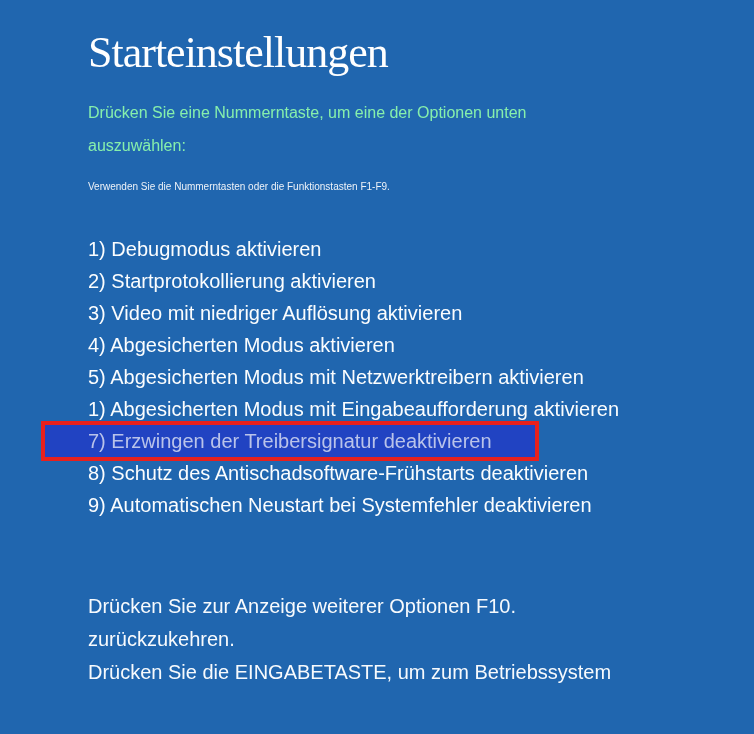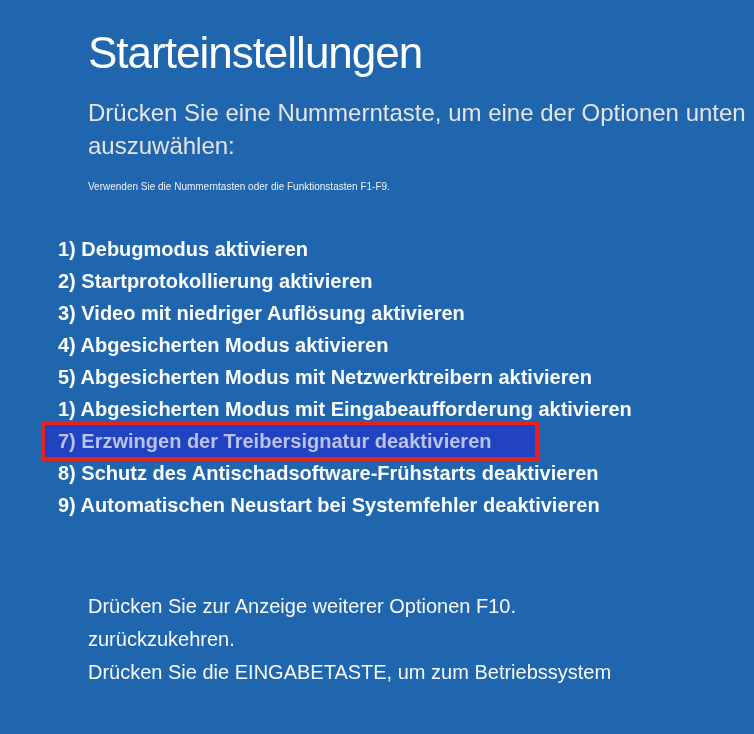--- a/index.html
+++ b/index.html
@@ -17,46 +17,47 @@
     color: #FFFFFF;
     -webkit-font-smoothing: antialiased;
   }
   .title {
     margin: 26px 14px 0 88px;
     font-size: 44px;
     line-height: 54px;
     font-weight: 300;
     letter-spacing: -1px;
     color: #FFFFFF;
+    font-family: Liberation Serif, serif;
   }
   .intro {
     margin: 16px 0 0 88px;
-    font-size: 24px;
+    font-size: 16px;
     line-height: 33px;
     font-weight: 300;
-    color: #e5e5e5;
+    color: #86efac;
   }
   .hint {
     margin: 15px 0 0 88px;
     font-size: 10px;
     line-height: 20px;
     font-weight: 300;
     color: #EDF2F8;
   }
   .options {
     margin-top: 36px;
     position: relative;
   }
   .option-row {
     position: relative;
     height: 32px;
     line-height: 32px;
-    padding-left: 58px;
+    padding-left: 88px;
     font-size: 20px;
-    font-weight: 700;
+    font-weight: 400;
     color: #FBFDFE;
     white-space: nowrap;
   }
   .option-text {
     position: relative;
     z-index: 2;
   }
   .option-row.selected .option-text {
     color: #B9C3EA;
   }

